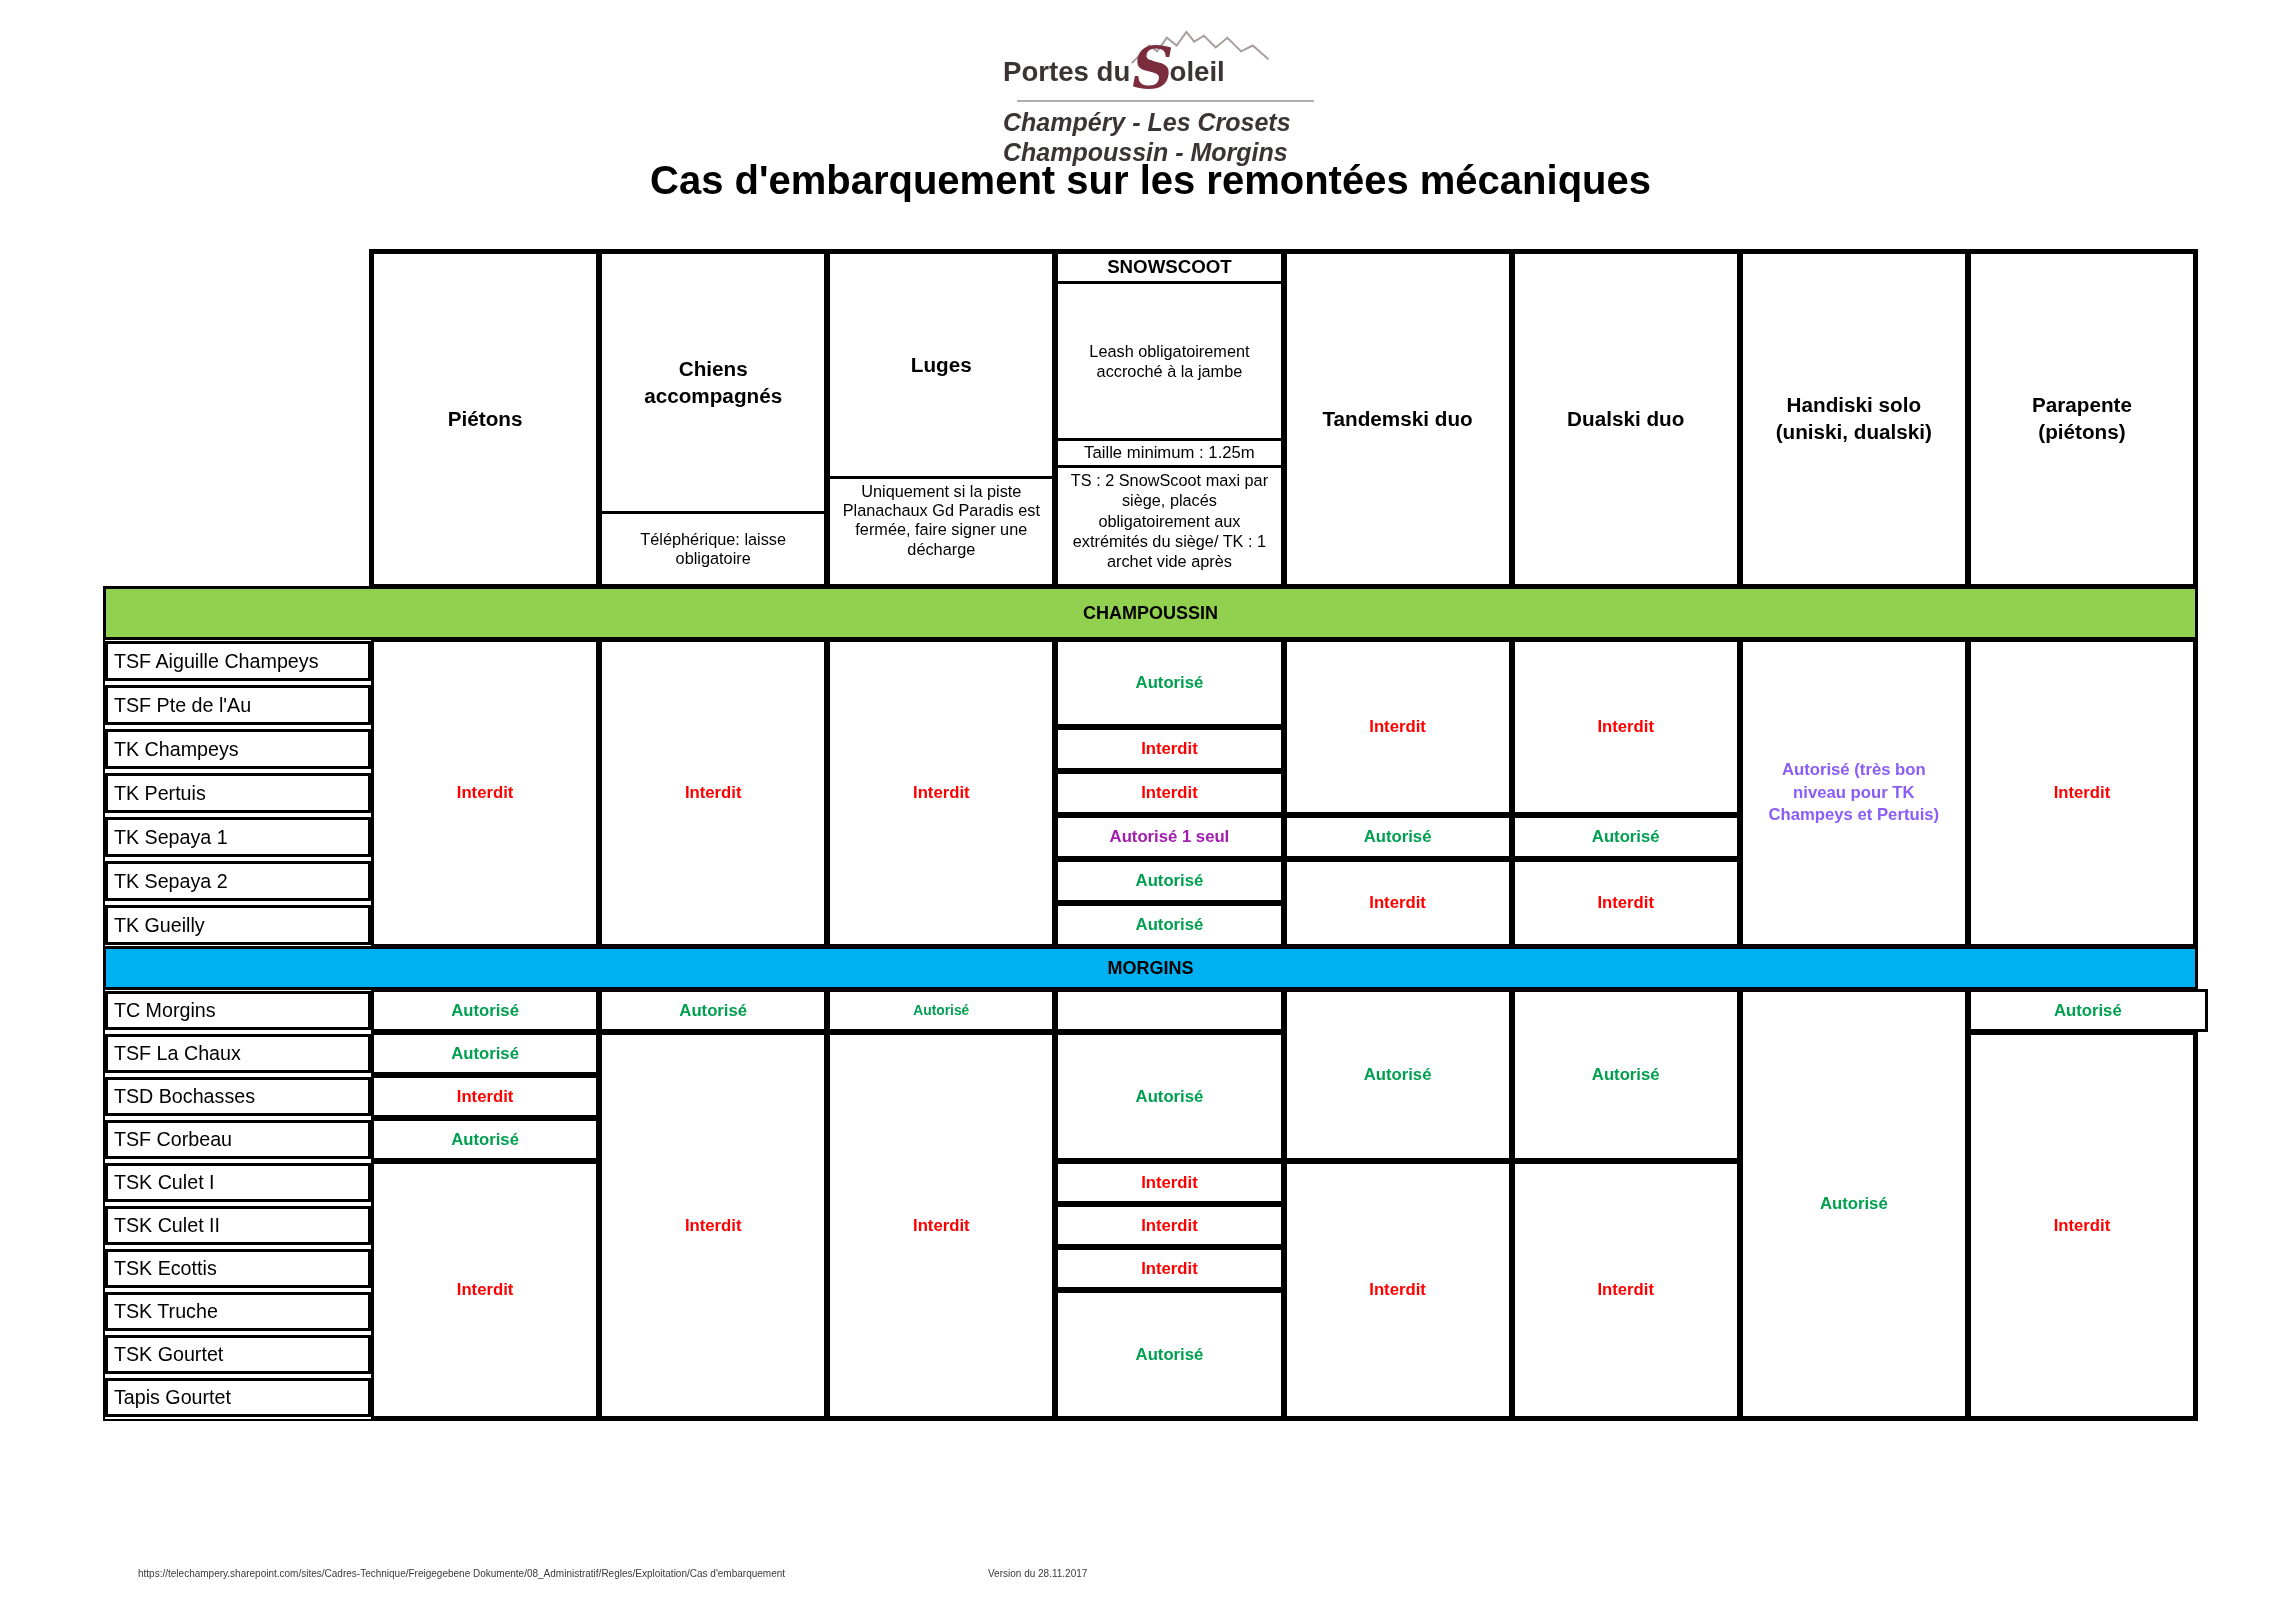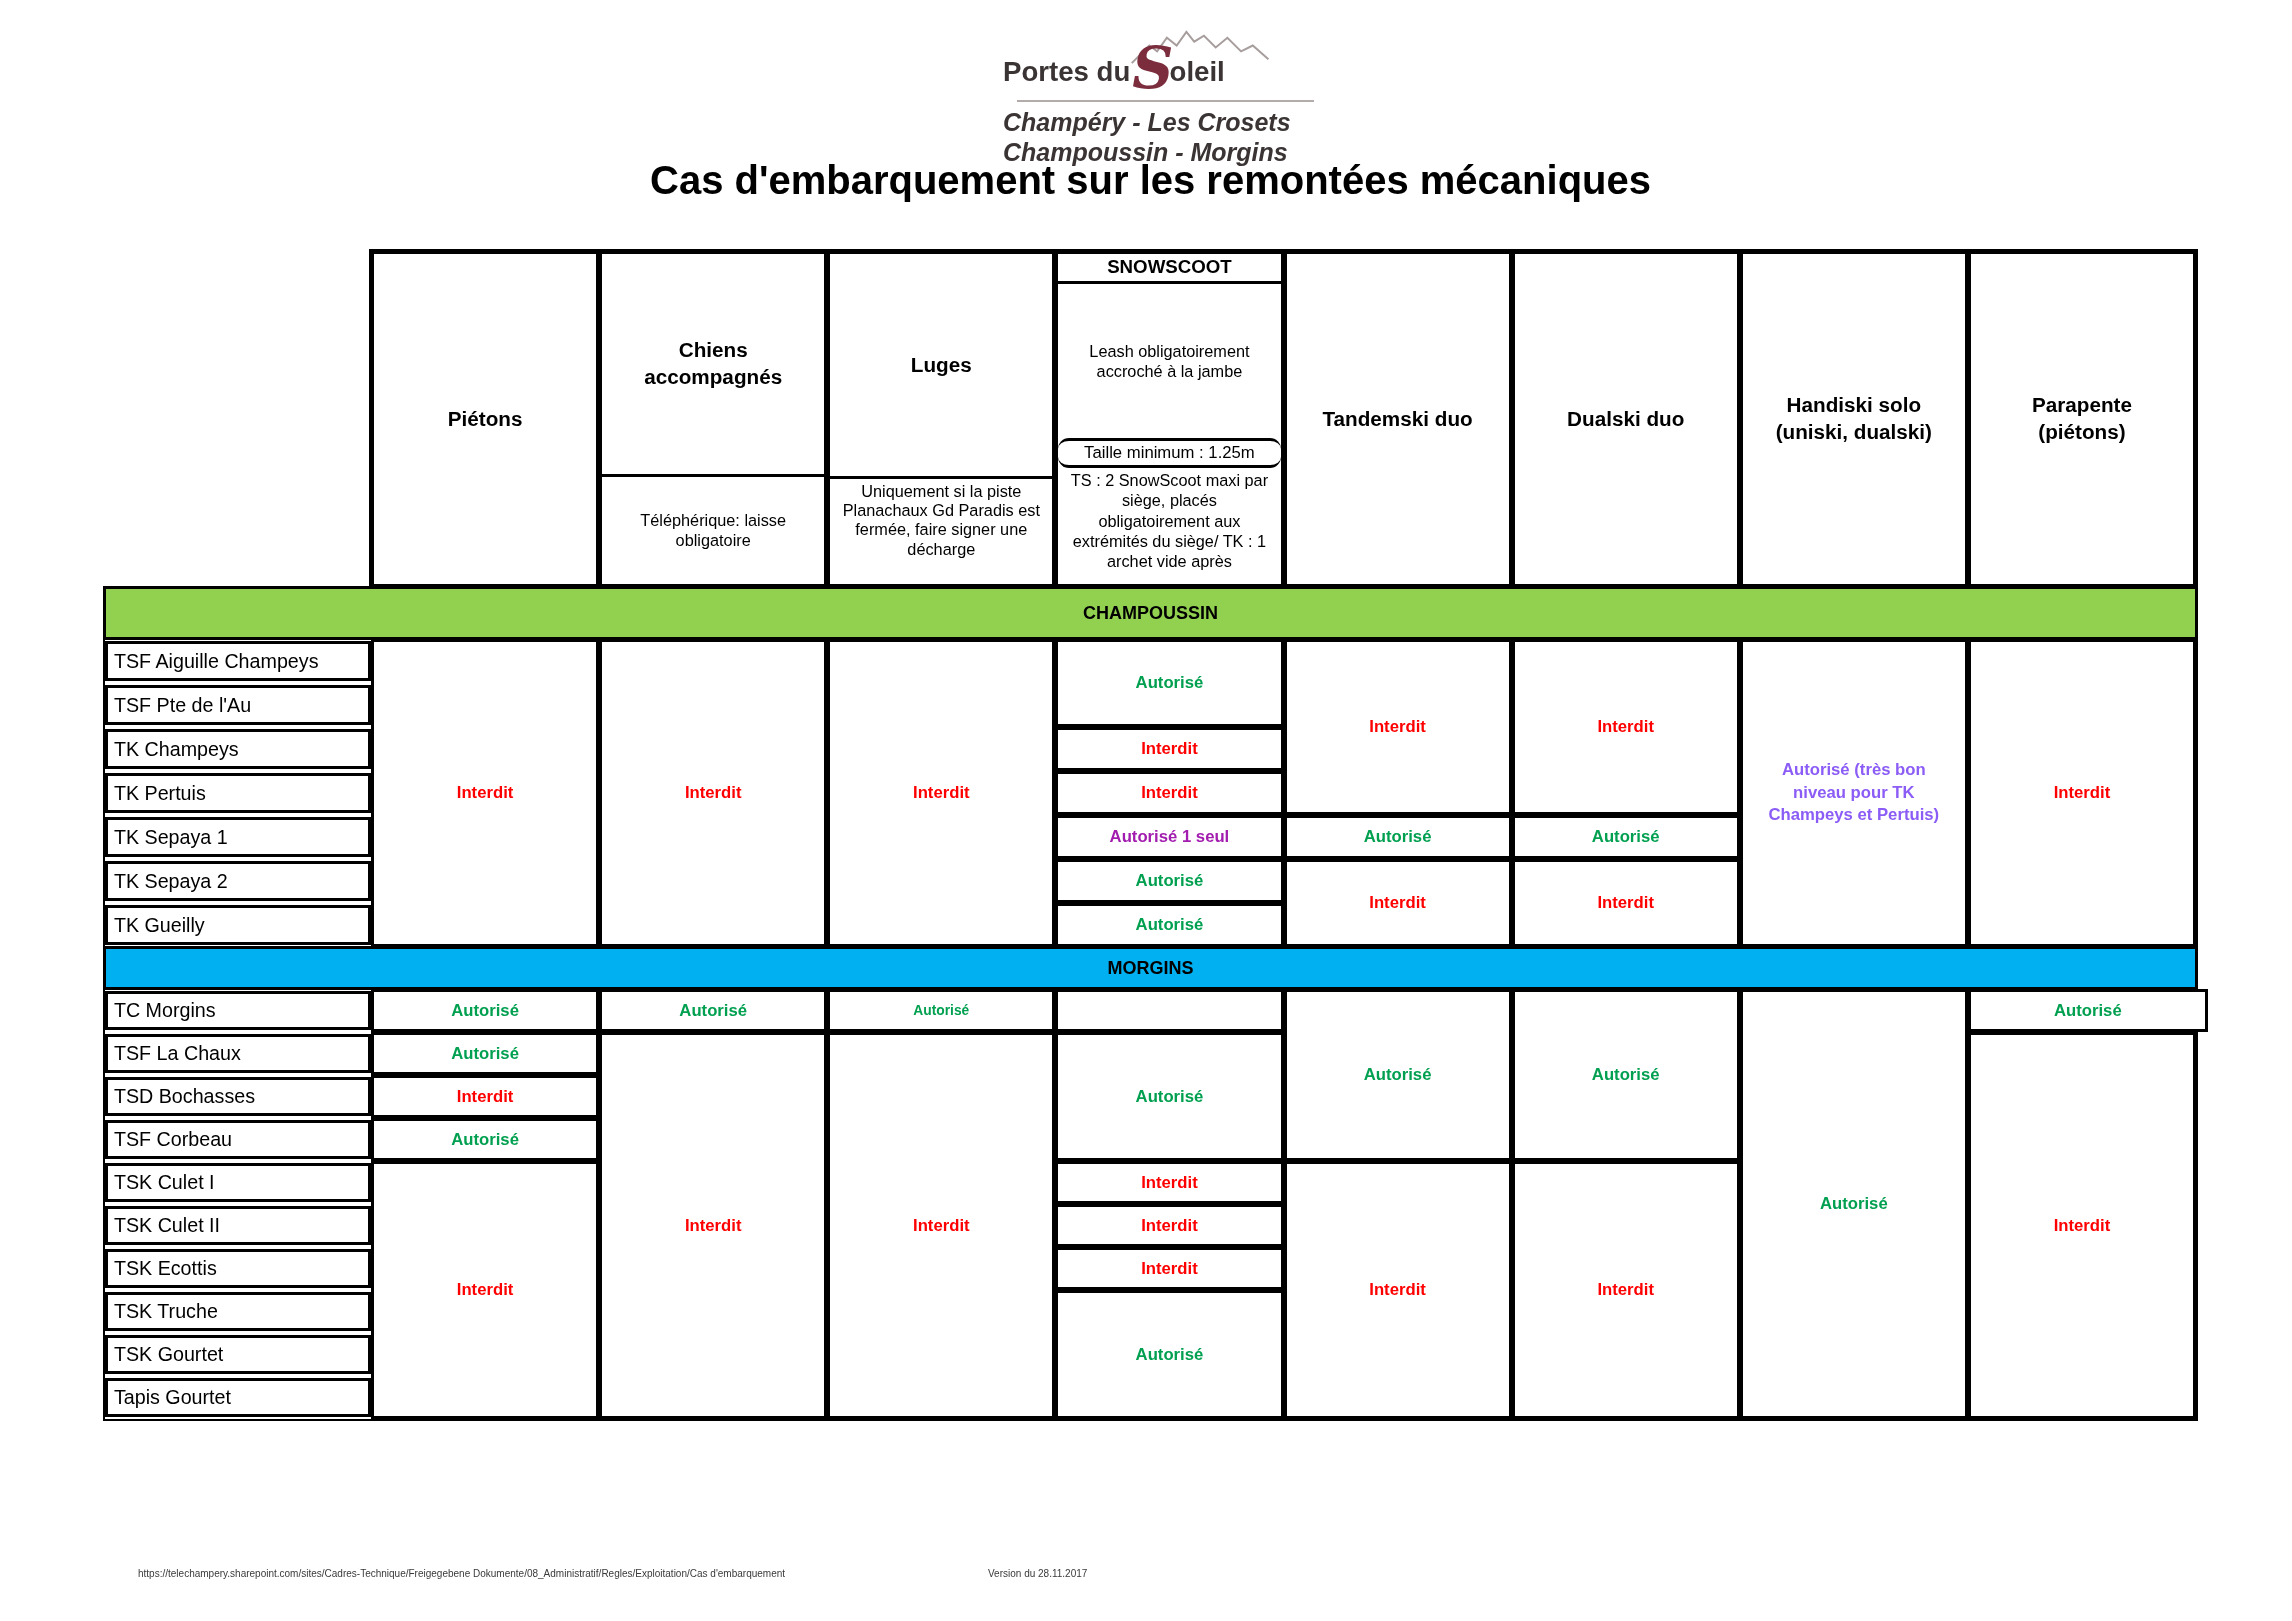--- a/index.html
+++ b/index.html
@@ -24,28 +24,28 @@
 
   .hgrid{margin-left:266px;width:1829px;height:340px;display:grid;
          grid-template-columns:repeat(8,1fr);box-sizing:border-box;border:2px solid #000;}
   .hcell{background:#fff;border:3px solid #000;box-sizing:border-box;display:flex;
          flex-direction:column;overflow:hidden;}
   .hmain{flex:1;display:flex;align-items:center;justify-content:center;text-align:center;
          font-weight:bold;font-size:20.7px;line-height:1.3;padding:0 26px;}
   .hcell-parapente .hmain{padding:0 35px;}
   .hnote{border-top:3px solid #000;display:flex;align-items:center;justify-content:center;
          text-align:center;font-size:16.3px;line-height:1.18;padding:0 7.9px;box-sizing:border-box;}
-  .chiens-note{height:110px;}
+  .chiens-note{height:73px;}
   .luges-note{height:108px;align-items:flex-start;padding-top:3px;overflow:hidden;}
   .sc-title{height:29.6px;border-bottom:3px solid #000;display:flex;align-items:center;
             justify-content:center;font-weight:bold;font-size:18.7px;box-sizing:border-box;}
   .sc-leash{flex:1;display:flex;align-items:center;justify-content:center;text-align:center;
             font-size:16.3px;line-height:1.25;padding:0 13.8px;}
   .sc-taille{height:29.6px;border-top:3px solid #000;border-bottom:3px solid #000;display:flex;
-             align-items:center;justify-content:center;font-size:16.7px;box-sizing:border-box;border-radius:11px;}
+             align-items:center;justify-content:center;font-size:16.7px;box-sizing:border-box;}
   .sc-ts{height:116px;text-align:center;font-size:16.3px;line-height:1.25;padding:2px 5.9px;
          overflow:hidden;box-sizing:border-box;}
 
   .band{margin-top:-3px;height:54px;border:3.9px solid #000;box-sizing:border-box;display:flex;
         align-items:center;justify-content:center;font-weight:bold;font-size:18px;
         position:relative;z-index:2;}
   .band-blue{height:44px;}
 
   .bgrid{margin-top:-3px;width:2095px;display:grid;box-sizing:border-box;border:2px solid #000;
          grid-template-columns:266px repeat(8,1fr);position:relative;z-index:1;background:#fff;}

